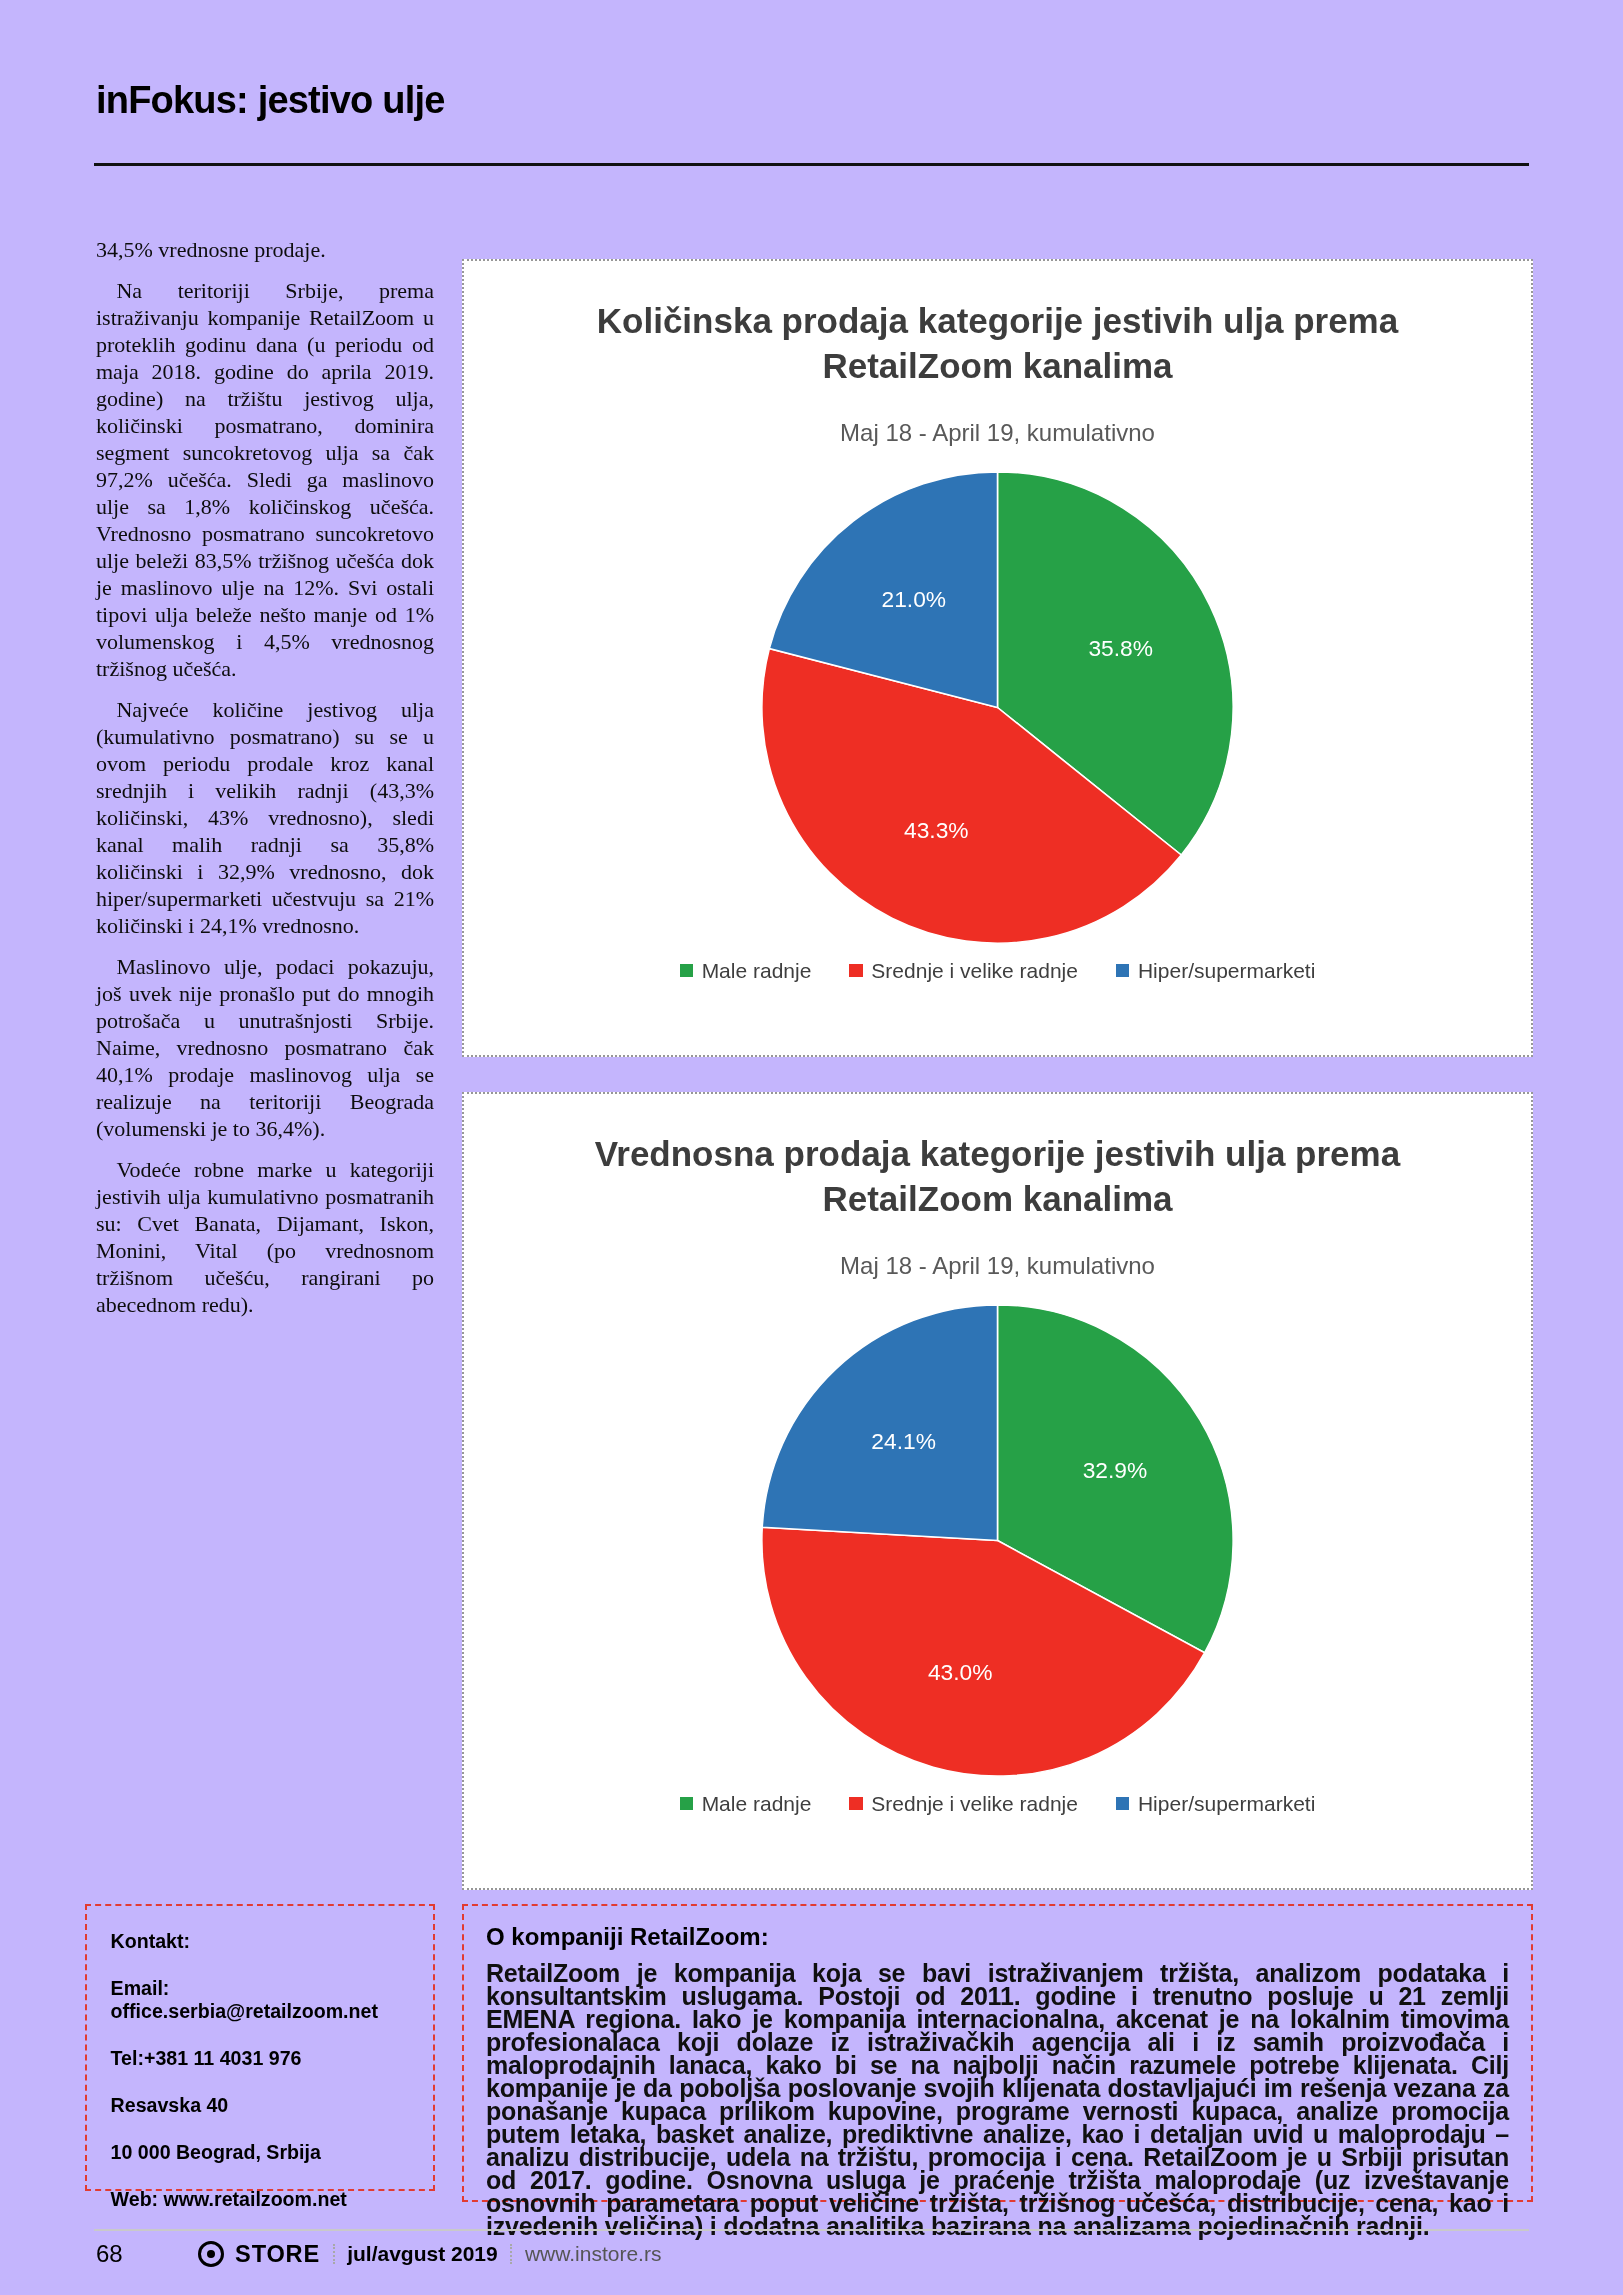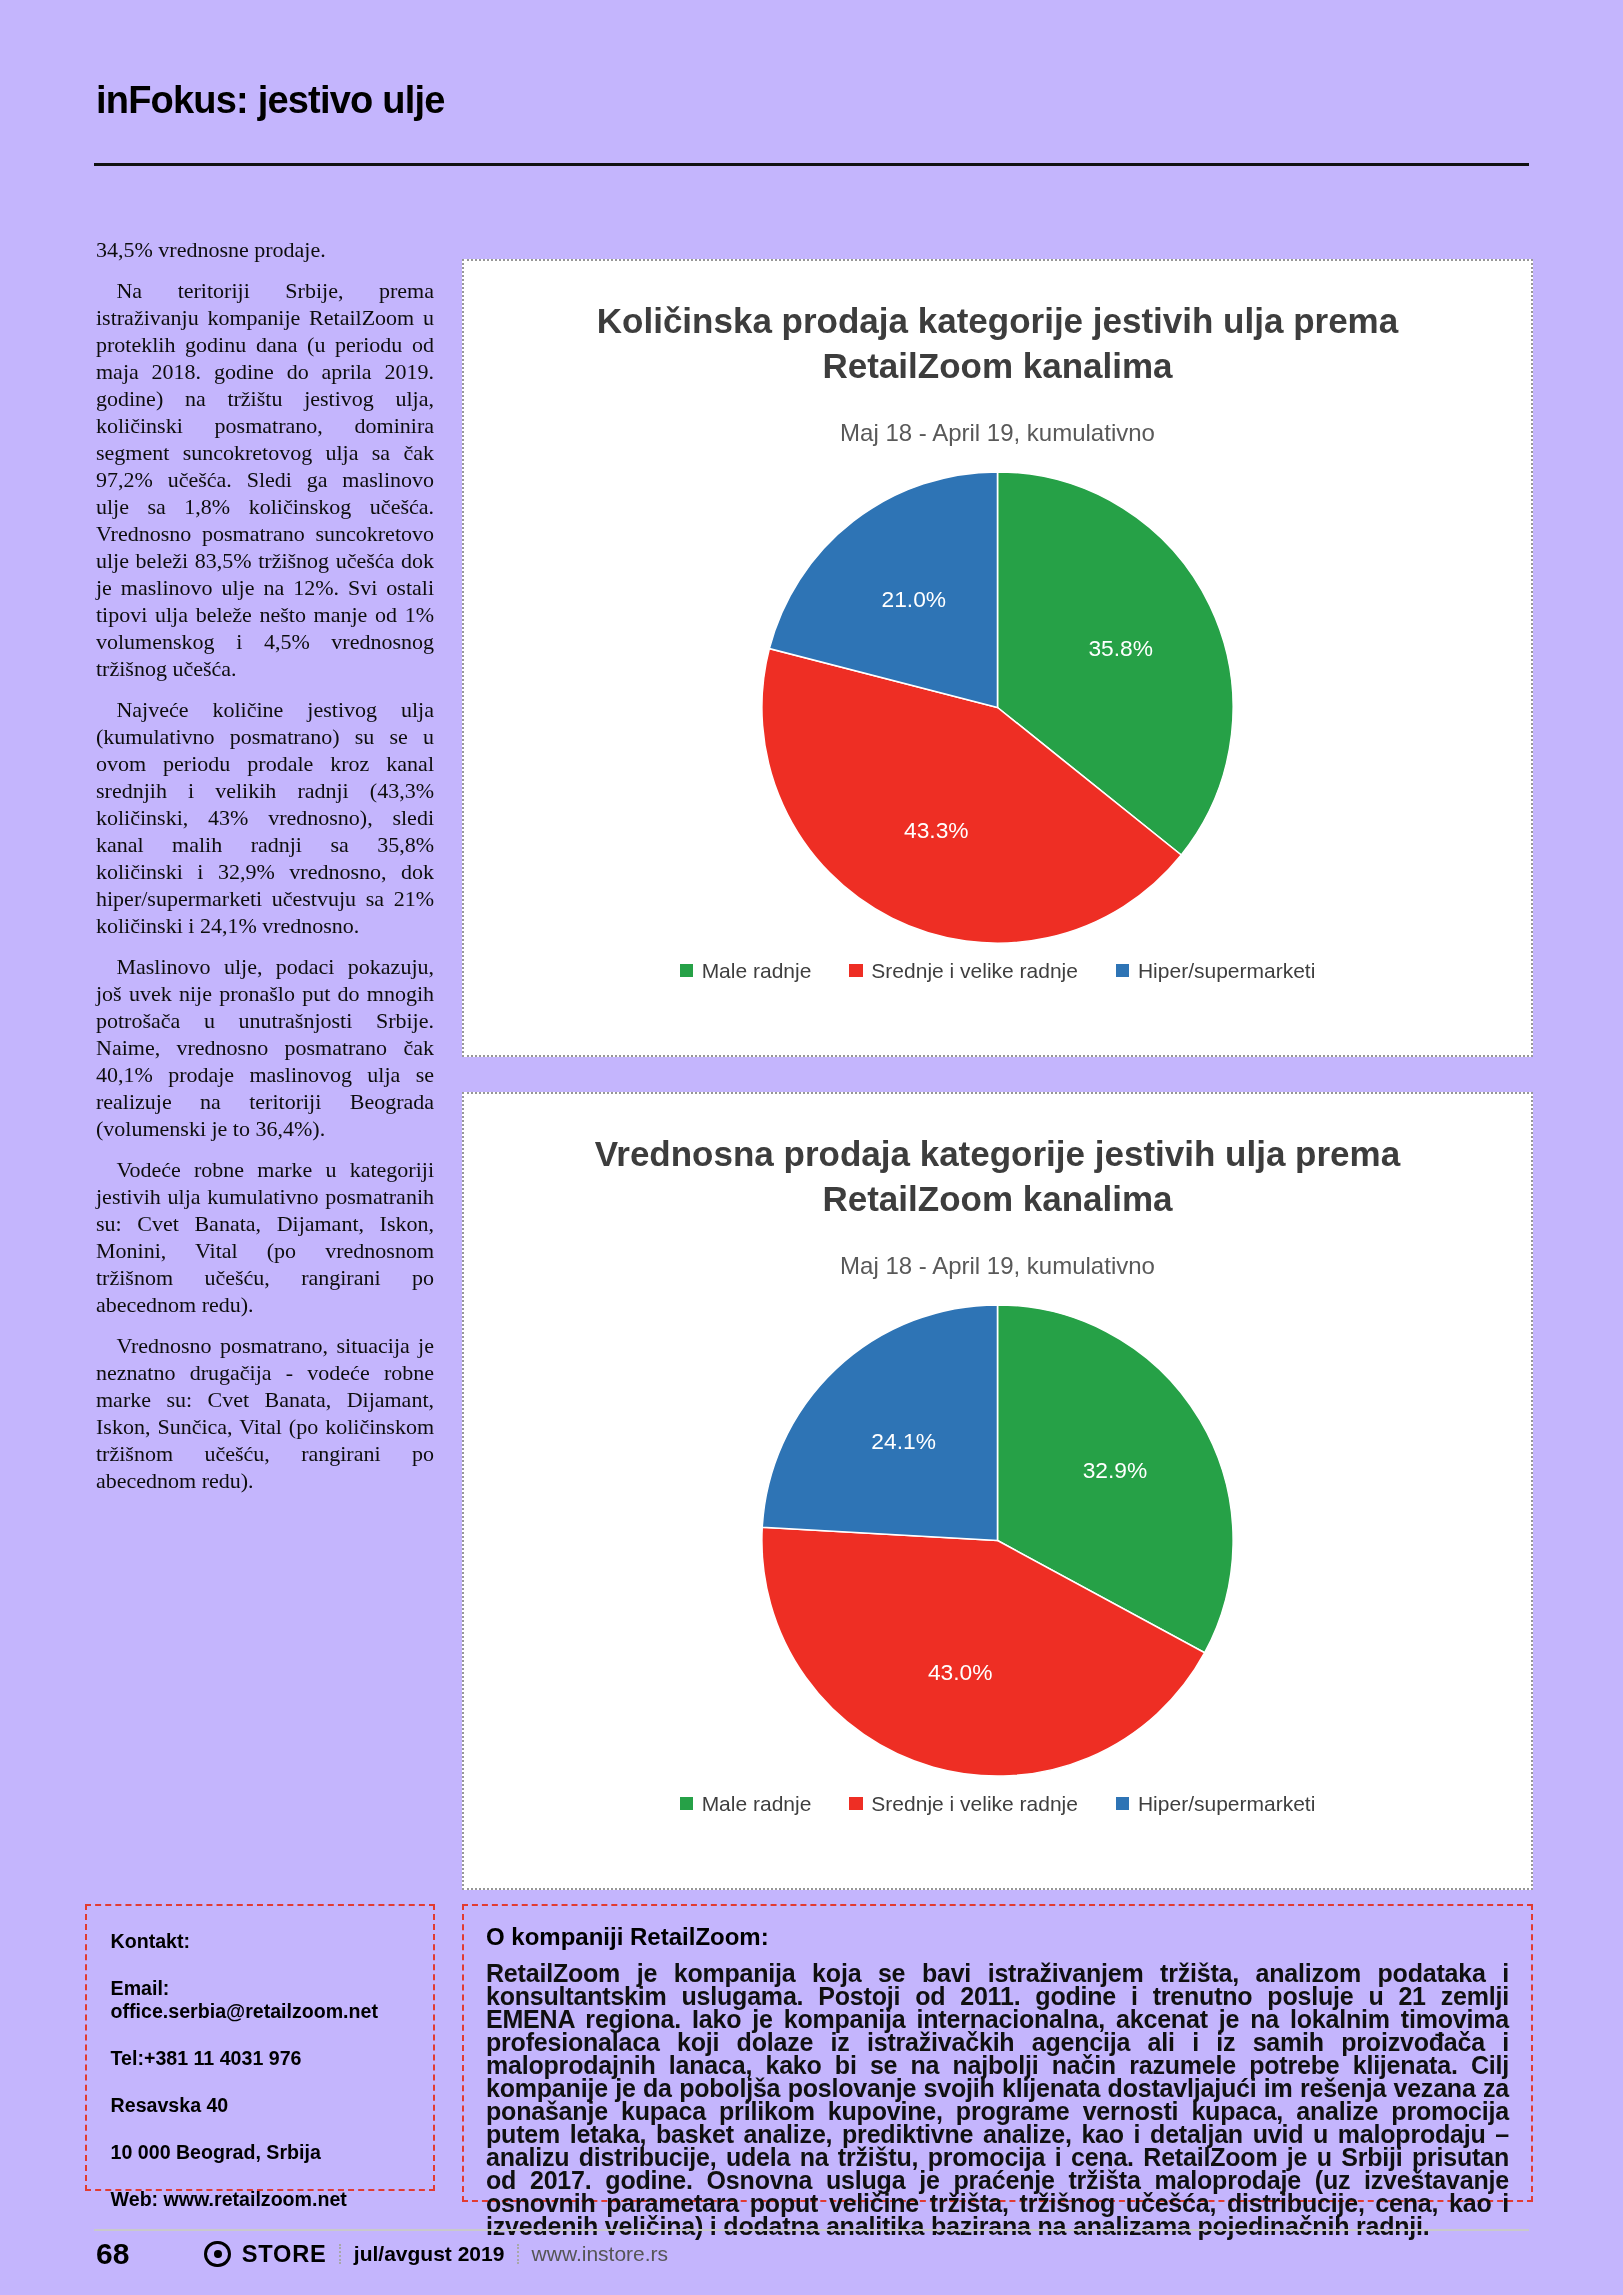--- a/index.html
+++ b/index.html
@@ -65,21 +65,21 @@
     font-size:25px;line-height:23px;text-align:justify;color:#101010;margin:0;
     letter-spacing:-0.2px;
     font-weight:bold;
   }
   
   .footer-rule{position:absolute;left:94px;top:2229px;width:1435px;height:1.6px;background:#c9c9c9;}
   .footer-row{
     position:absolute;left:96px;top:2240px;height:28px;
     display:flex;align-items:center;
   }
-  .page-number{font-size:30px;font-weight:bold;}
+  .page-number{font-size:24px;font-weight:normal;}
   .instore-logo{
     margin-left:75px;margin-right:11px;
     width:20.4px;height:20.4px;border:3.1px solid #000;border-radius:50%;
     display:inline-flex;align-items:center;justify-content:center;
   }
   .instore-logo .logo-dot{width:7.9px;height:7.9px;border-radius:50%;background:#000;}
   .footer-mag{font-size:23.6px;font-weight:bold;letter-spacing:0.8px;}
   .footer-sep{display:inline-block;width:0;height:20.4px;border-left:2.4px dotted #a8a8a8;margin:0 12.6px;}
   .footer-issue{font-size:21px;font-weight:bold;}
   .footer-site{font-size:21px;color:#555;}
@@ -91,21 +91,20 @@
 
   <h1 class="header-title">inFokus: jestivo ulje</h1>
   <div class="header-rule"></div>
 
   <div class="article-col">
     <p class="no-indent">34,5% vrednosne prodaje.</p>
     <p>Na teritoriji Srbije, prema istraživanju kompanije RetailZoom u proteklih godinu dana (u periodu od maja 2018. godine do aprila 2019. godine) na tržištu jestivog ulja, količinski posmatrano, dominira segment suncokretovog ulja sa čak 97,2% učešća. Sledi ga maslinovo ulje sa 1,8% količinskog učešća. Vrednosno posmatrano suncokretovo ulje beleži 83,5% tržišnog učešća dok je maslinovo ulje na 12%. Svi ostali tipovi ulja beleže nešto manje od 1% volumenskog i 4,5% vrednosnog tržišnog učešća.</p>
     <p>Najveće količine jestivog ulja (kumulativno posmatrano) su se u ovom periodu prodale kroz kanal srednjih i velikih radnji (43,3% količinski, 43% vrednosno), sledi kanal malih radnji sa 35,8% količinski i 32,9% vrednosno, dok hiper/supermarketi učestvuju sa 21% količinski i 24,1% vrednosno.</p>
     <p>Maslinovo ulje, podaci pokazuju, još uvek nije pronašlo put do mnogih potrošača u unutrašnjosti Srbije. Naime, vrednosno posmatrano čak 40,1% prodaje maslinovog ulja se realizuje na teritoriji Beograda (volumenski je to 36,4%).</p>
     <p>Vodeće robne marke u kategoriji jestivih ulja kumulativno posmatranih su: Cvet Banata, Dijamant, Iskon, Monini, Vital (po vrednosnom tržišnom učešću, rangirani po abecednom redu).</p>
-    <p>Vrednosno posmatrano, situacija je neznatno drugačija - vodeće robne marke su: Cvet Banata, Dijamant, Iskon, Sunčica, Vital (po količinskom tržišnom učešću, rangirani po abecednom redu).</p>
   </div>
 
   <div class="charts-col">
 
     <section class="chart-box">
       <h2 class="chart-title">Količinska prodaja kategorije jestivih ulja prema RetailZoom kanalima</h2>
       <div class="chart-subtitle">Maj 18 - April 19, kumulativno</div>
       <div class="pie-wrap">
           <svg viewBox="0 0 620 620" width="487" height="487">
             <path d="M 310 310 L 310.00 10.00 A 300 300 0 0 1 543.96 497.78 Z" fill="#26a147" stroke="#ffffff" stroke-width="2"></path>

